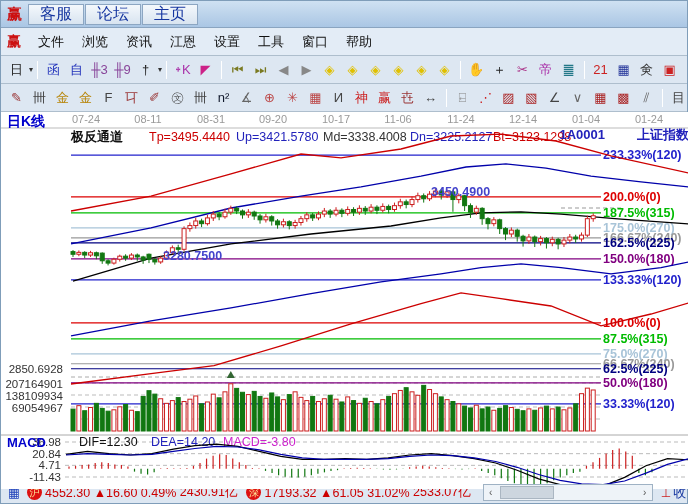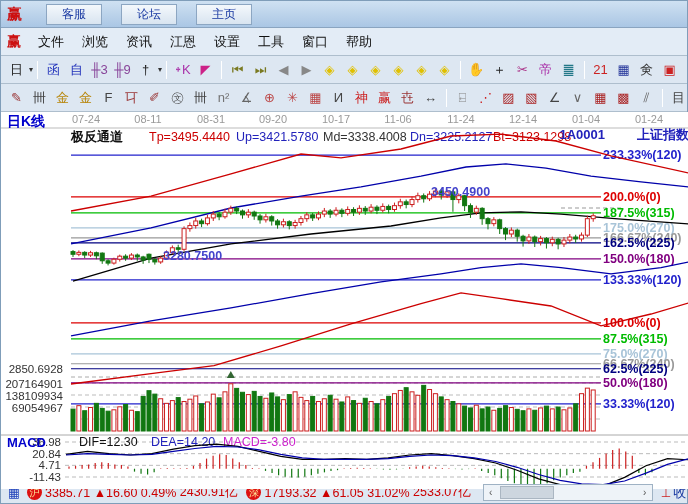--- a/index.html
+++ b/index.html
@@ -2,21 +2,21 @@
 <html><head>
 <meta charset="utf-8">
 <style>
   html,body{margin:0;padding:0;}
   body{width:688px;height:504px;overflow:hidden;font-family:"Liberation Sans","DejaVu Sans",sans-serif;background:#d6e2ef;position:relative;}
   #win{position:absolute;inset:0;border:1px solid #7f9db9;box-sizing:border-box;display:flex;flex-direction:column;}
   
   #titlebar{height:26px;background:linear-gradient(#cfe1f2,#aac6e4);display:flex;align-items:center;padding:0 4px;border-bottom:1px solid #8aa4c0;}
   #logo{color:#cc1111;font-weight:bold;font-size:15px;margin:0 5px 0 2px;}
   #title{font-size:13px;color:#1c2c50;font-weight:bold;flex:1;white-space:nowrap;overflow:hidden;}
-  .tbtn{width:54px;height:19px;margin-left:19px;background:linear-gradient(#f4f8fc,#d8e4f0);border:1px solid #8ca6c2;font-size:12px;color:#1636a0;display:flex;align-items:center;justify-content:center;cursor:default;}
+  .tbtn{width:54px;height:19px;margin-left:1px;background:linear-gradient(#f4f8fc,#d8e4f0);border:1px solid #8ca6c2;font-size:16px;color:#1636a0;display:flex;align-items:center;justify-content:center;cursor:default;}
   
   #menubar{height:27px;background:#e3ecf6;display:flex;align-items:center;padding-left:4px;border-bottom:1px solid #aebecd;}
   #menulogo{color:#cc1111;font-weight:bold;font-size:14px;margin:0 8px 0 2px;}
   .menu-item{font-size:13px;color:#111;padding:3px 9px;cursor:default;}
   
   .toolbar{height:27px;background:#dde7f2;display:flex;align-items:center;border-bottom:1px solid #aebecd;padding-left:4px;overflow:hidden;}
   .ticon{min-width:21px;height:21px;display:flex;align-items:center;justify-content:center;font-size:13px;line-height:1;margin:0 1px;cursor:default;}
   .tsep{width:1px;height:18px;background:#9fb2c4;border-right:1px solid #fff;margin:0 4px;}
   .caret{font-size:8px;color:#333;margin-left:1px;}
   
@@ -99,21 +99,21 @@
   <div class="toolbar" id="toolbar2">
       <span class="ticon" style="color: rgb(153, 51, 51);">✎</span>
       <span class="ticon" style="color: rgb(68, 68, 68);">卌</span>
       <span class="ticon" style="color: rgb(184, 134, 11);">金</span>
       <span class="ticon" style="color: rgb(184, 134, 11);">金</span>
       <span class="ticon" style="color: rgb(68, 68, 68);">F</span>
       <span class="ticon" style="color: rgb(153, 51, 51);">㔿</span>
       <span class="ticon" style="color: rgb(153, 51, 51);">✐</span>
       <span class="ticon" style="color: rgb(68, 68, 68);">㉆</span>
       <span class="ticon" style="color: rgb(68, 68, 68);">卌</span>
-      <span class="ticon" style="color: #737373;">n²</span>
+      <span class="ticon" style="color: #0f172a;">n²</span>
       <span class="ticon" style="color: rgb(102, 102, 102);">∡</span>
       <span class="ticon" style="color: rgb(187, 68, 68);">⊕</span>
       <span class="ticon" style="color: rgb(187, 68, 68);">✳</span>
       <span class="ticon" style="color: rgb(187, 68, 68);">▦</span>
       <span class="ticon" style="color: rgb(68, 68, 68);">И</span>
       <span class="ticon" style="color: rgb(204, 34, 34);">神</span>
       <span class="ticon" style="color: rgb(204, 34, 34);">赢</span>
       <span class="ticon" style="color: rgb(153, 51, 51);">㔺</span>
       <span class="ticon" style="color: rgb(68, 68, 68);">↔</span>
       <span class="tsep"></span>
@@ -576,21 +576,21 @@
         <line x1="650.9499999999999" y1="462.7362115265441" x2="650.9499999999999" y2="466.3511671142326" stroke="#117711" stroke-width="1.2"></line>
         <polyline points="65.0,448.3 86.5,445.4 108.0,447.6 129.4,449.0 150.9,447.6 172.4,443.2 193.9,439.6 215.4,438.2 236.9,440.3 258.3,445.4 279.8,450.4 301.3,453.3 322.8,453.3 344.3,452.6 365.8,453.3 387.2,451.9 408.7,449.0 430.2,447.6 451.7,449.7 473.2,452.6 494.7,457.0 516.1,464.2 537.6,472.9 559.1,478.6 580.6,481.5 602.1,480.1 623.6,471.4 645.0,459.8 666.5,452.6 688.0,453.8" fill="none" stroke="#000000" stroke-width="1.2"></polyline>
         <polyline points="65.0,449.0 86.5,447.6 108.0,448.3 129.4,449.0 150.9,448.3 172.4,445.4 193.9,442.5 215.4,440.3 236.9,441.0 258.3,443.9 279.8,448.3 301.3,451.9 322.8,453.3 344.3,453.3 365.8,453.3 387.2,452.6 408.7,450.4 430.2,449.0 451.7,449.7 473.2,451.9 494.7,455.5 516.1,461.3 537.6,468.5 559.1,474.3 580.6,477.9 602.1,478.6 623.6,475.0 645.0,467.1 666.5,458.4 688.0,452.5" fill="none" stroke="#0000aa" stroke-width="1.2"></polyline>
       </svg>
   </div>
 
   <div id="statusbar">
     <span class="sic" style="color:#2244bb;">▦</span>
     <span class="circle-ic">沪</span>
     <span class="statgrp">
-      <span class="rednum">3385.71</span>&nbsp;<span class="rednum">▲</span><span class="rednum">16.60</span>&nbsp;<span class="rednum">0.49%</span>&nbsp;<span class="rednum">2430.91亿</span>
+      <span class="rednum">4552.30</span>&nbsp;<span class="rednum">▲</span><span class="rednum">16.60</span>&nbsp;<span class="rednum">0.49%</span>&nbsp;<span class="rednum">2430.91亿</span>
     </span>
     <span class="circle-ic">深</span>
     <span class="statgrp">
       <span class="rednum">17193.32</span>&nbsp;<span class="rednum">▲</span><span class="rednum">61.05</span>&nbsp;<span class="rednum">31.02%</span>&nbsp;<span class="rednum">2533.07亿</span>
     </span>
     <span id="hscroll">
       <span class="arr">‹</span>
       <span id="hthumb"></span>
       <span class="arr" style="margin-left:auto;">›</span>
     </span>

